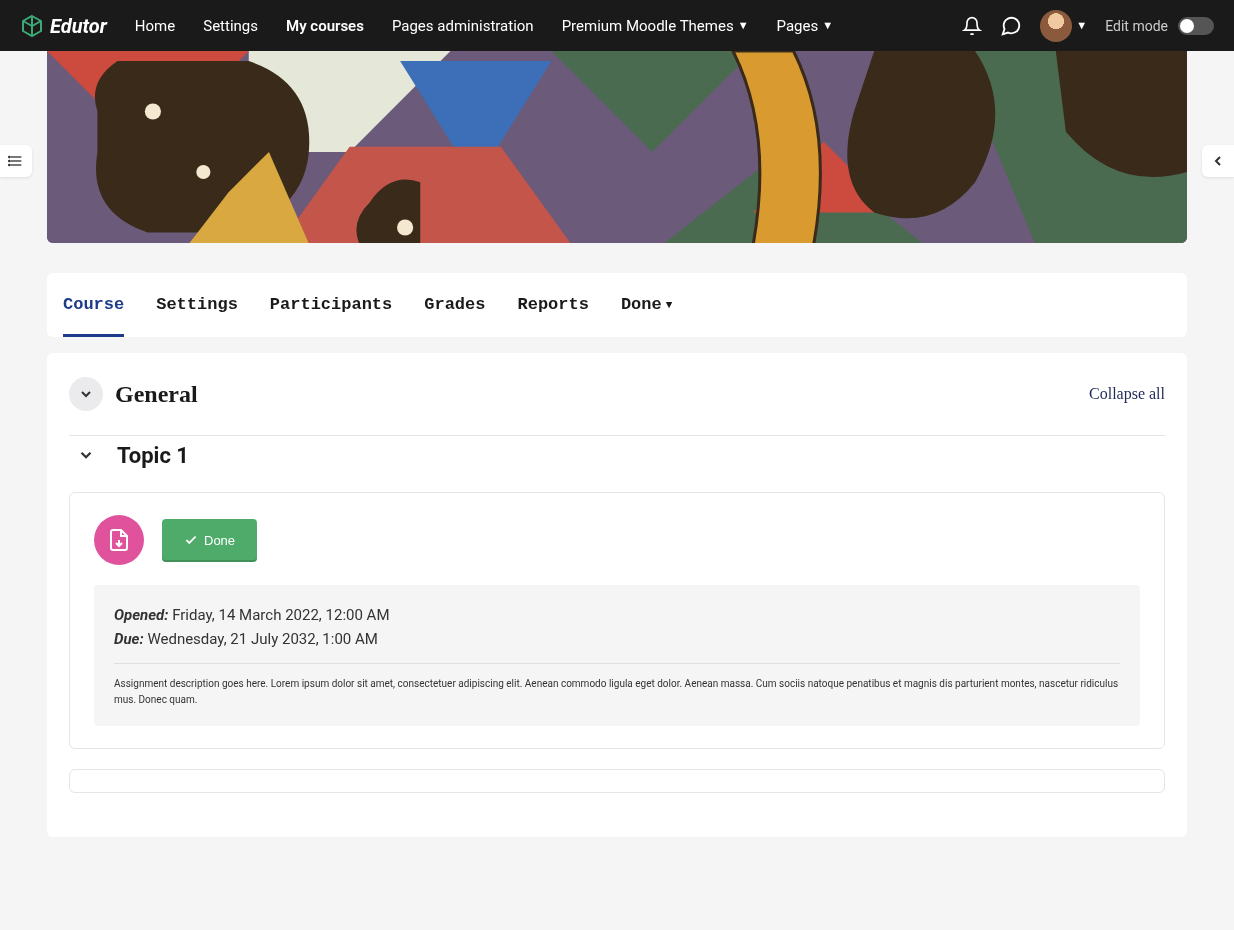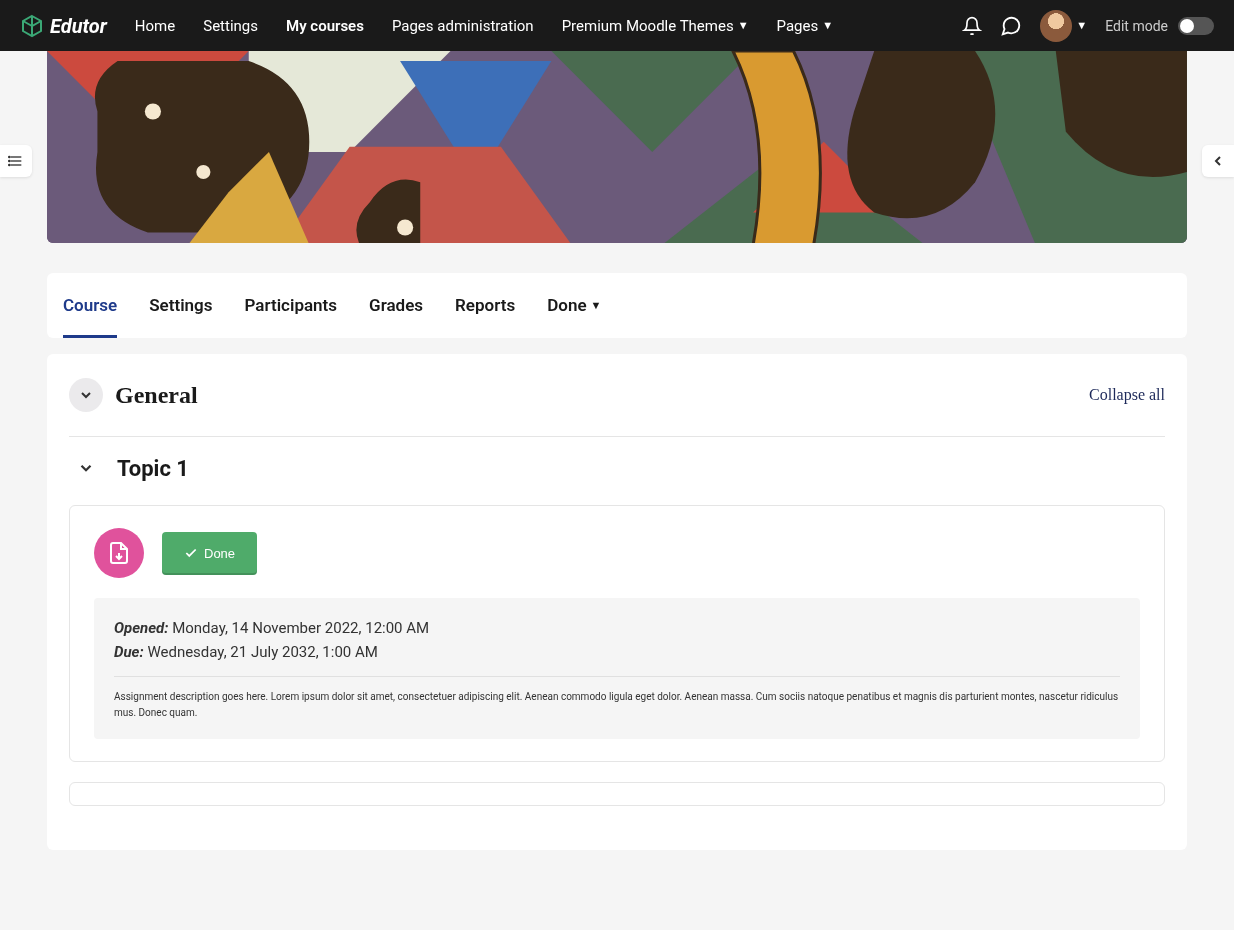--- a/index.html
+++ b/index.html
@@ -154,20 +154,21 @@
 .tab {
   padding: 22px 0 20px;
   font-size: 17px;
   font-weight: 600;
   color: #1a1a1a;
   cursor: pointer;
   border-bottom: 3px solid transparent;
   display: flex;
   align-items: center;
   gap: 4px;
+  font-family: Liberation Mono, monospace;
 }
 .tab.active {
   color: #1e3a8a;
   border-bottom-color: #1e3a8a;
 }
 
 
 .content {
   background: #fff;
   border-radius: 6px;
@@ -279,21 +280,21 @@
   color: #333;
   line-height: 1.6;
 }
 
 
 .topic-header {
   display: flex;
   align-items: center;
   gap: 14px;
   margin: 24px 0 20px;
-  padding-top: 14px;
+  padding-top: 2px;
   border-top: 1px solid #e5e5e5;
 }
 .topic-title { font-size: 22px; font-weight: 700; }
 
 .chevron-small { font-size: 11px; }
 </style>
 </head>
 <body>
 
 <div class="topnav">
@@ -453,21 +454,21 @@
         <button class="done-btn">
           <svg width="14" height="14" viewBox="0 0 24 24" fill="none" stroke="#fff" stroke-width="3">
               <polyline points="20 6 9 17 4 12"></polyline>
             </svg>
           <span>Done</span>
         </button>
       </div>
       <div class="activity-details">
         <div class="detail-row">
           <span class="detail-label">Opened:</span>
-          <span>Monday, 14 November 2022, 12:00 AM</span>
+          <span>Friday, 14 March 2022, 12:00 AM</span>
         </div>
         <div class="detail-row">
           <span class="detail-label">Due:</span>
           <span>Wednesday, 21 July 2032, 1:00 AM</span>
         </div>
         <hr class="detail-divider">
         <div class="detail-desc">Assignment description goes here. Lorem ipsum dolor sit amet, consectetuer adipiscing elit. Aenean commodo ligula eget dolor. Aenean massa. Cum sociis natoque penatibus et magnis dis parturient montes, nascetur ridiculus mus. Donec quam.</div>
       </div>
     </div>
 

